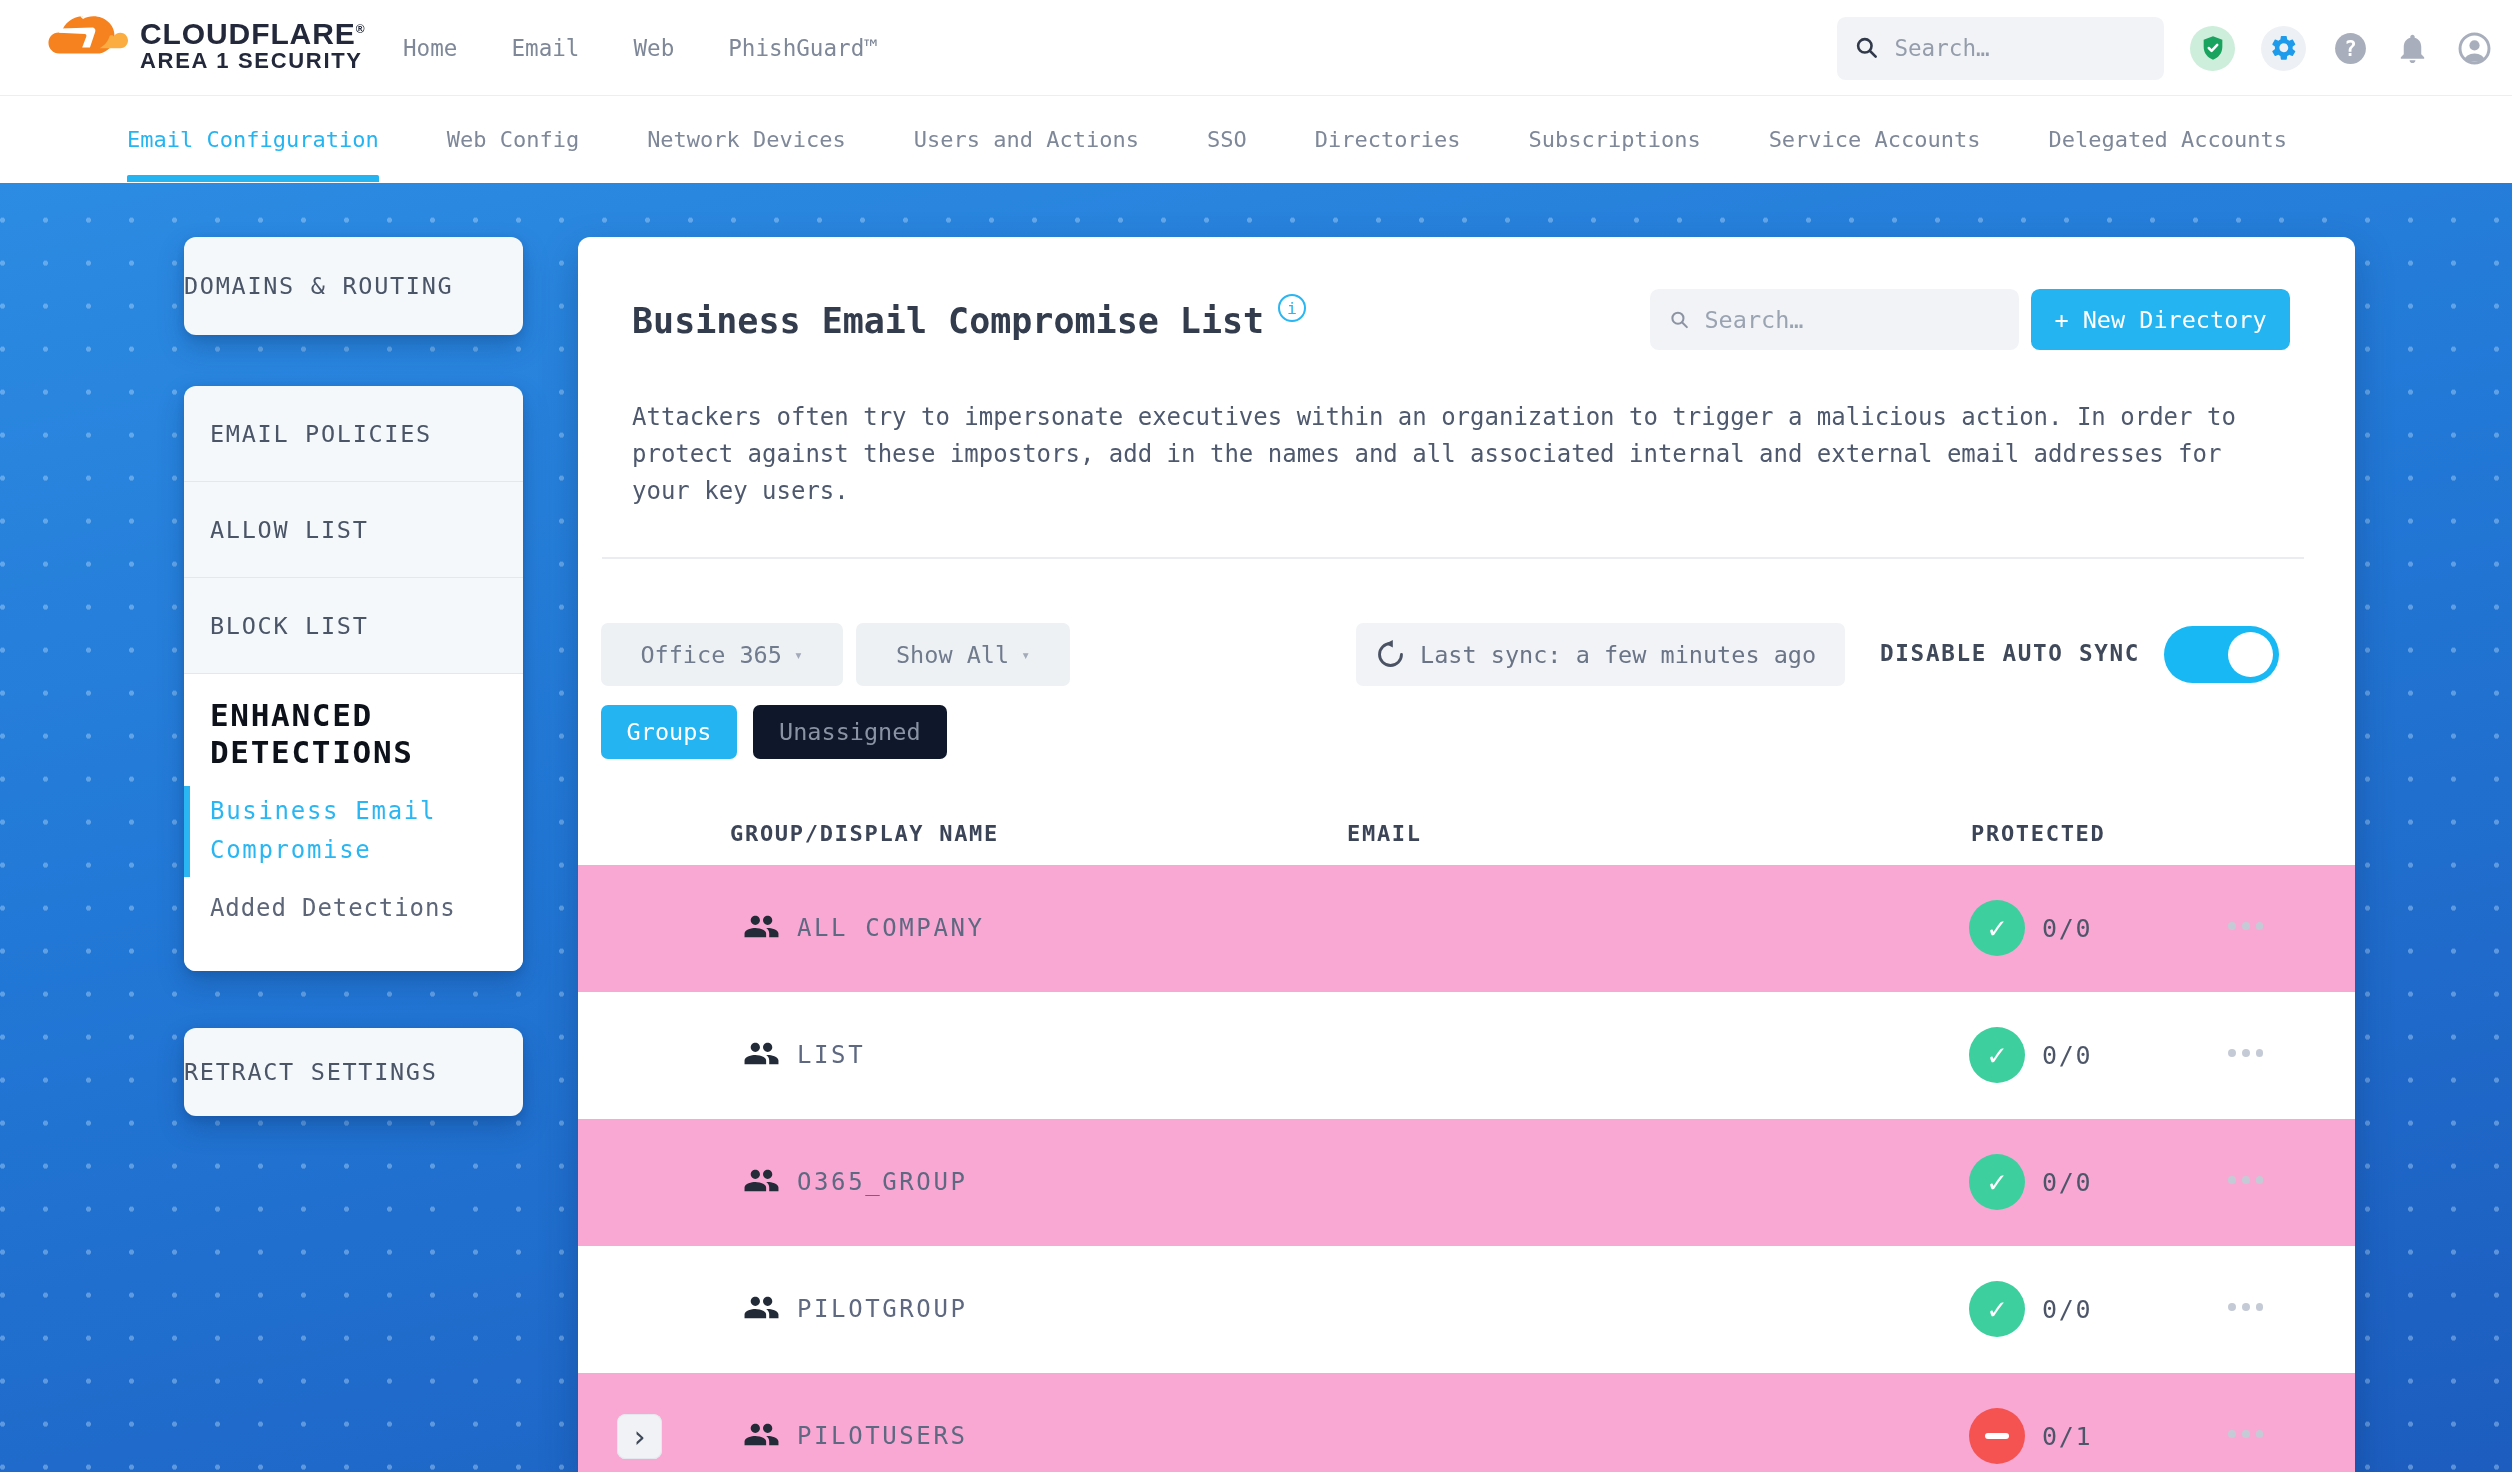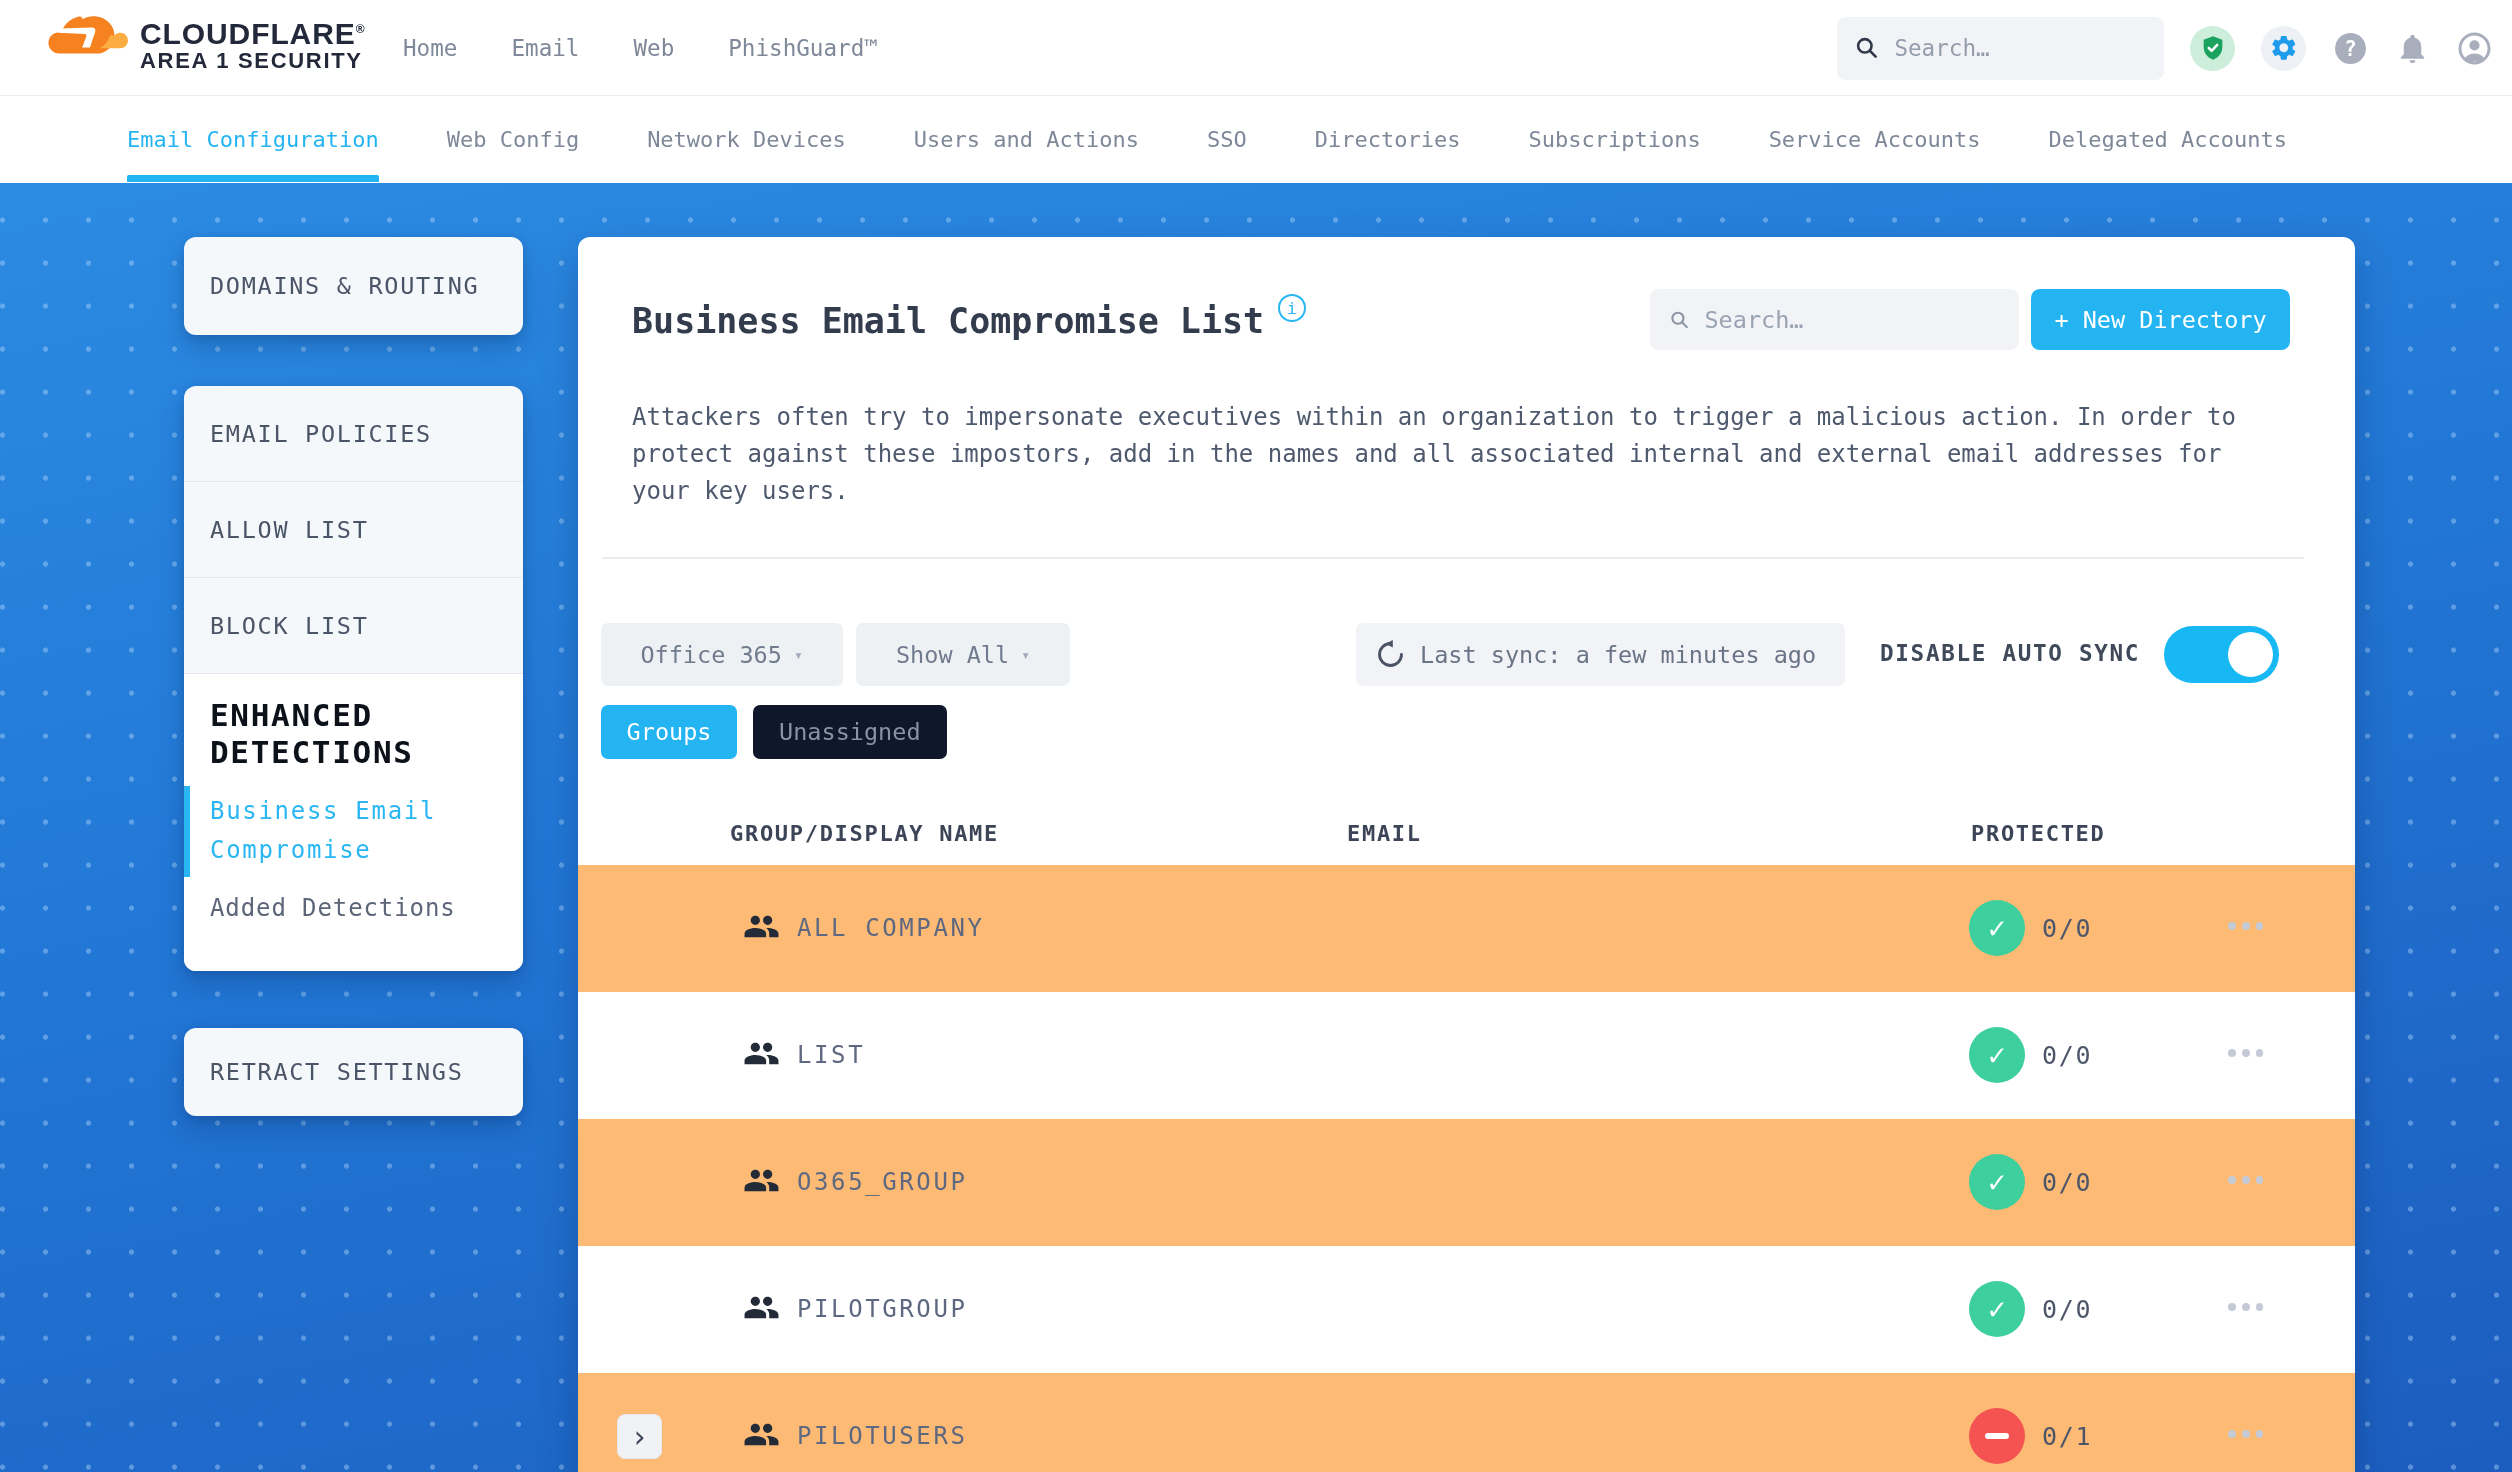--- a/index.html
+++ b/index.html
@@ -45,21 +45,21 @@
       radial-gradient(circle, rgba(196,227,255,.38) 2.3px, rgba(196,227,255,0) 2.3px),
       linear-gradient(168deg,#2c8be2 0%, #2278d6 42%, #1c5dbf 100%);
     background-size:43px 43px, 100% 100%; background-position:24px 15.6px, 0 0; }
 
   
   .side-card { position:absolute; left:184px; width:339px; background:#f5f8fa; border-radius:12px;
     box-shadow:0 12px 26px rgba(12,45,100,.28), 0 2.6px 7px rgba(12,45,100,.15); overflow:hidden; }
   .sc1 { top:54px; height:98px; }
   .sc2 { top:203px; height:585px; }
   .sc3 { top:845px; height:88px; }
-  .side-label { height:100%; display:flex; align-items:center; padding-left:26px;
+  .side-label { height:100%; display:flex; align-items:center; 
     font-size:23.5px; letter-spacing:1.7px; color:#4a5568; cursor:pointer; }
   .sc2 .s-item { height:96px; display:flex; align-items:center; padding-left:26px;
     font-size:23.5px; letter-spacing:1.7px; color:#4a5568; border-bottom:1.7px solid #e3e8ee; cursor:pointer; }
   .enh-section { background:#fff; height:298px; padding:22.6px 26px 0 26px; }
   .enh-title { font-size:31px; font-weight:bold; letter-spacing:1.7px; color:#0d1119; line-height:37px; }
   .bec-item { position:relative; margin-top:21px; font-size:24px; letter-spacing:1.7px;
     color:#29b6f2; line-height:39px; cursor:pointer; width:243px; }
   .bec-item::before { content:""; position:absolute; left:-26px; top:-5.2px; bottom:-7px; width:6px; background:#29b6f2; }
   .added-item { margin-top:24px; font-size:24px; letter-spacing:0.9px; color:#5c6678; cursor:pointer; }
 
@@ -102,21 +102,21 @@
     display:flex; align-items:center; justify-content:center; cursor:pointer; padding:0 26px; }
   .pill.active { background:#24b4f2; color:#fff; }
   .pill.idle { background:#0f172a; color:#8a93a4;text-align:right; }
 
   .tbl-head { position:absolute; left:0; top:574px; width:100%; height:55px; border-bottom:1.7px solid #e7eaef; }
   .th { position:absolute; top:10.4px; font-size:22px; font-weight:bold; letter-spacing:1.7px; color:#3c4557; }
   .th1 { left:152px; } .th2 { left:769px; } .th3 { left:1393px; }
 
   .rows { position:absolute; left:0; top:628px; width:100%; }
   .trow { position:relative; width:100%; height:127px; }
-  .trow.alt { background:#fdba74; }
+  .trow.alt { background:#f9a8d4; }
   .trow .people { position:absolute; left:165px; top:43px; }
   .trow .rname { position:absolute; left:219px; top:49px; font-size:24px; letter-spacing:2.6px; color:#5e6981; }
   .badge { position:absolute; left:1391px; top:35px; width:56px; height:56px; border-radius:50%;
     display:flex; align-items:center; justify-content:center; }
   .badge.ok { background:#3ecf9e; color:#fff; font-size:29.6px; font-weight:bold; }
   .badge.blocked { background:#f45352; }
   .badge .minus { width:24px; height:6px; border-radius:3.5px; background:#fff; }
   .pcount { position:absolute; left:1464px; top:49px; font-size:25px; letter-spacing:1.7px; color:#4d5669; }
   .dots { position:absolute; left:1650px; top:57px; display:flex; gap:6px; cursor:pointer; }
   .dots i { width:7.8px; height:7.8px; border-radius:50%; background:#c5cbd6; }

